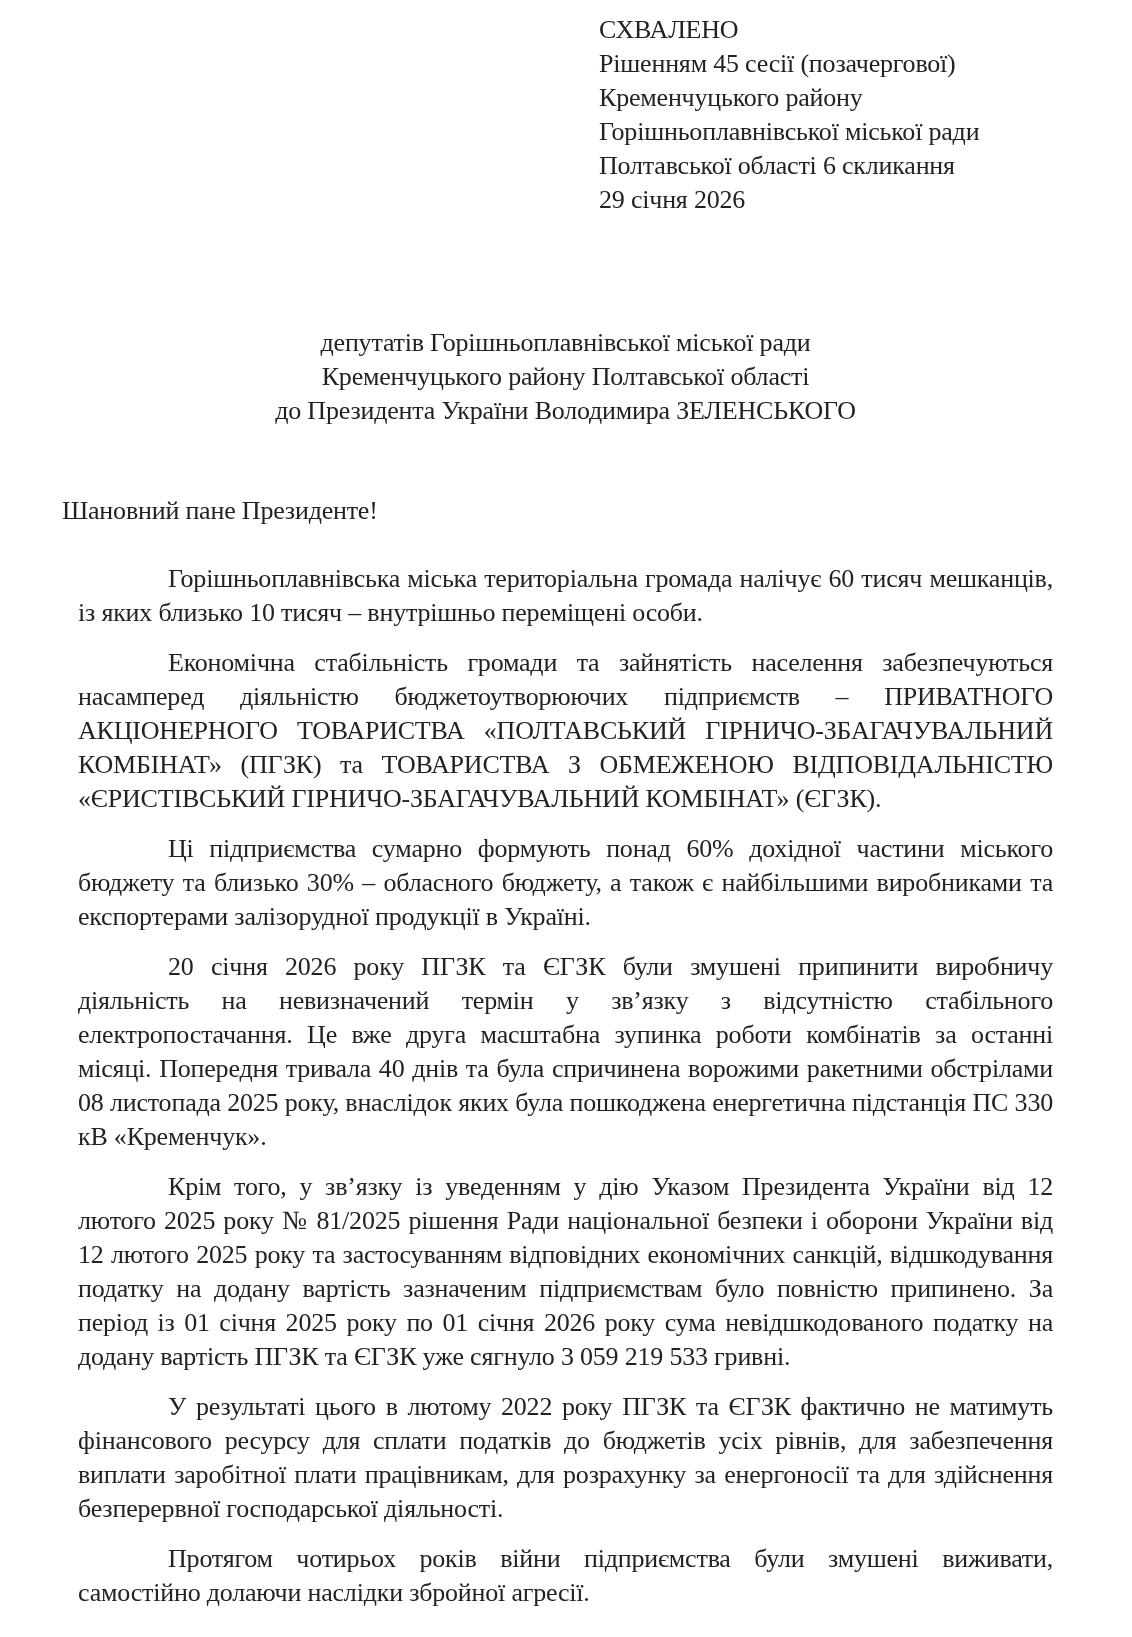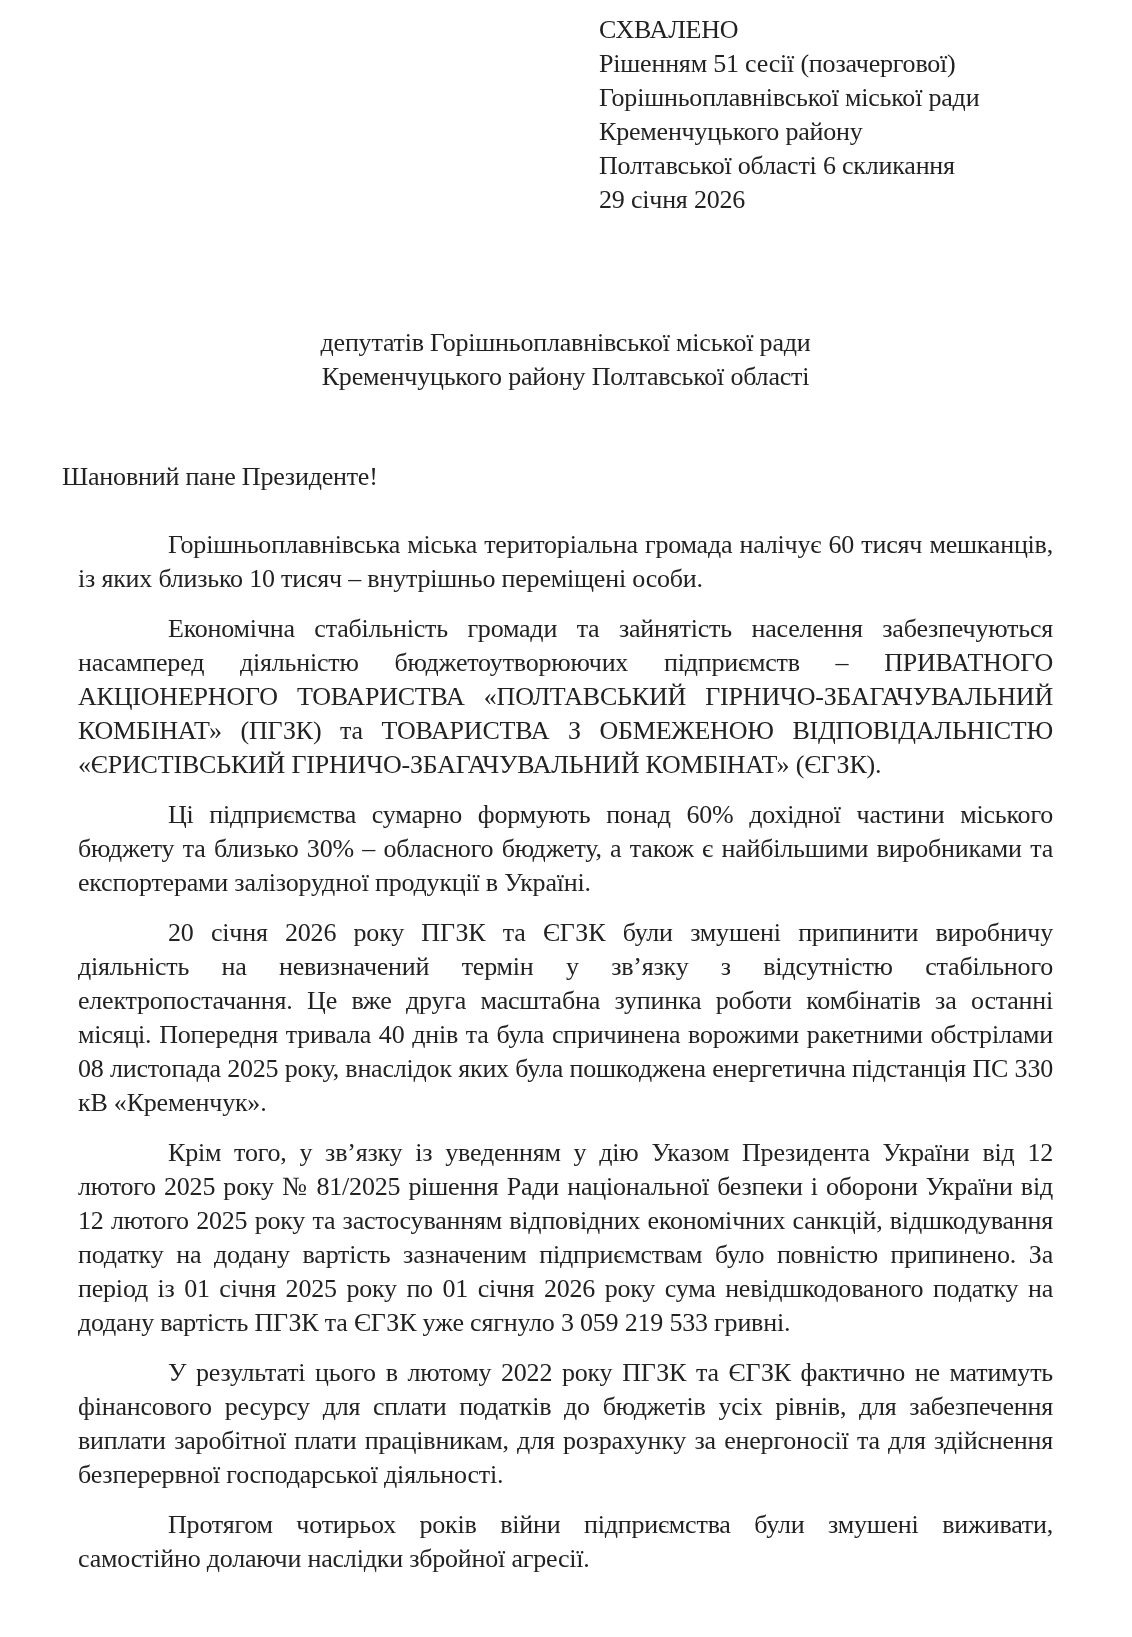--- a/index.html
+++ b/index.html
@@ -44,30 +44,31 @@
     text-indent: 90px;
   }
 </style>
 </head>
 <body>
 
 <div class="page">
 
   <div class="approval-block">
     <div>СХВАЛЕНО</div>
-    <div>Рішенням 51 сесії (позачергової)</div>
+    <div>Рішенням 45 сесії (позачергової)</div>
+    <div>Кременчуцького району</div>
     <div>Горішньоплавнівської міської ради</div>
-    <div>Кременчуцького району</div>
     <div>Полтавської області 6 скликання</div>
     <div>29 січня 2026</div>
   </div>
 
   <div class="title-block">
     <div>депутатів Горішньоплавнівської міської ради</div>
     <div>Кременчуцького району Полтавської області</div>
+    <div>до Президента України Володимира ЗЕЛЕНСЬКОГО</div>
   </div>
 
   <div class="salutation">Шановний пане Президенте!</div>
 
   <div class="body-text">
     <p>Горішньоплавнівська міська територіальна громада налічує 60 тисяч мешканців, із яких близько 10 тисяч – внутрішньо переміщені особи.</p>
     <p>Економічна стабільність громади та зайнятість населення забезпечуються насамперед діяльністю бюджетоутворюючих підприємств – ПРИВАТНОГО АКЦІОНЕРНОГО ТОВАРИСТВА «ПОЛТАВСЬКИЙ ГІРНИЧО-ЗБАГАЧУВАЛЬНИЙ КОМБІНАТ» (ПГЗК) та ТОВАРИСТВА З ОБМЕЖЕНОЮ ВІДПОВІДАЛЬНІСТЮ «ЄРИСТІВСЬКИЙ ГІРНИЧО-ЗБАГАЧУВАЛЬНИЙ КОМБІНАТ» (ЄГЗК).</p>
     <p>Ці підприємства сумарно формують понад 60% дохідної частини міського бюджету та близько 30% – обласного бюджету, а також є найбільшими виробниками та експортерами залізорудної продукції в Україні.</p>
     <p>20 січня 2026 року ПГЗК та ЄГЗК були змушені припинити виробничу діяльність на невизначений термін у зв’язку з відсутністю стабільного електропостачання. Це вже друга масштабна зупинка роботи комбінатів за останні місяці. Попередня тривала 40 днів та була спричинена ворожими ракетними обстрілами 08 листопада 2025 року, внаслідок яких була пошкоджена енергетична підстанція ПС 330 кВ «Кременчук».</p>
     <p>Крім того, у зв’язку із уведенням у дію Указом Президента України від 12 лютого 2025 року № 81/2025 рішення Ради національної безпеки і оборони України від 12 лютого 2025 року та застосуванням відповідних економічних санкцій, відшкодування податку на додану вартість зазначеним підприємствам було повністю припинено. За період із 01 січня 2025 року по 01 січня 2026 року сума невідшкодованого податку на додану вартість ПГЗК та ЄГЗК уже сягнуло 3 059 219 533 гривні.</p>

